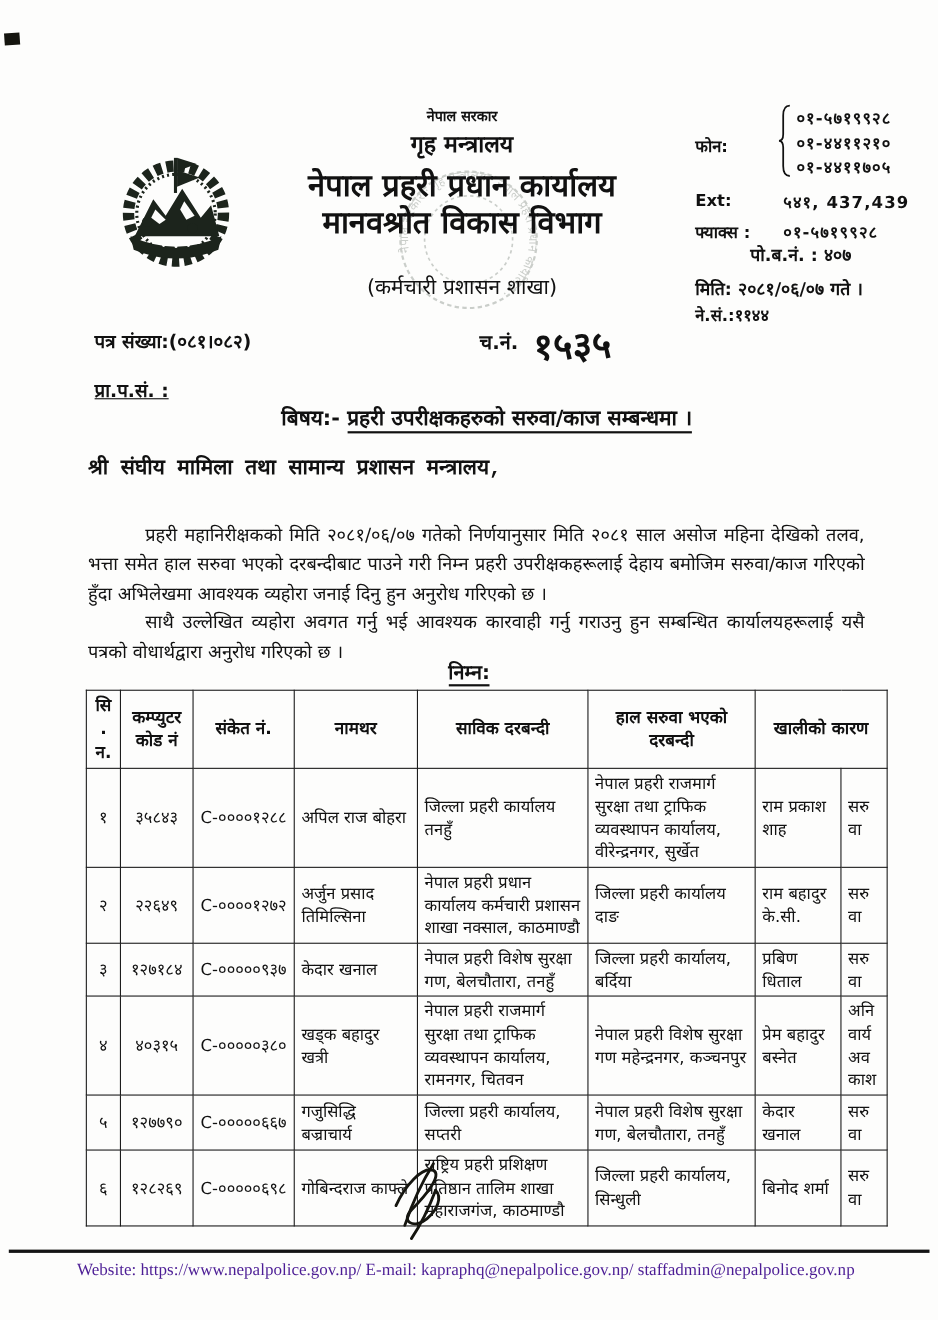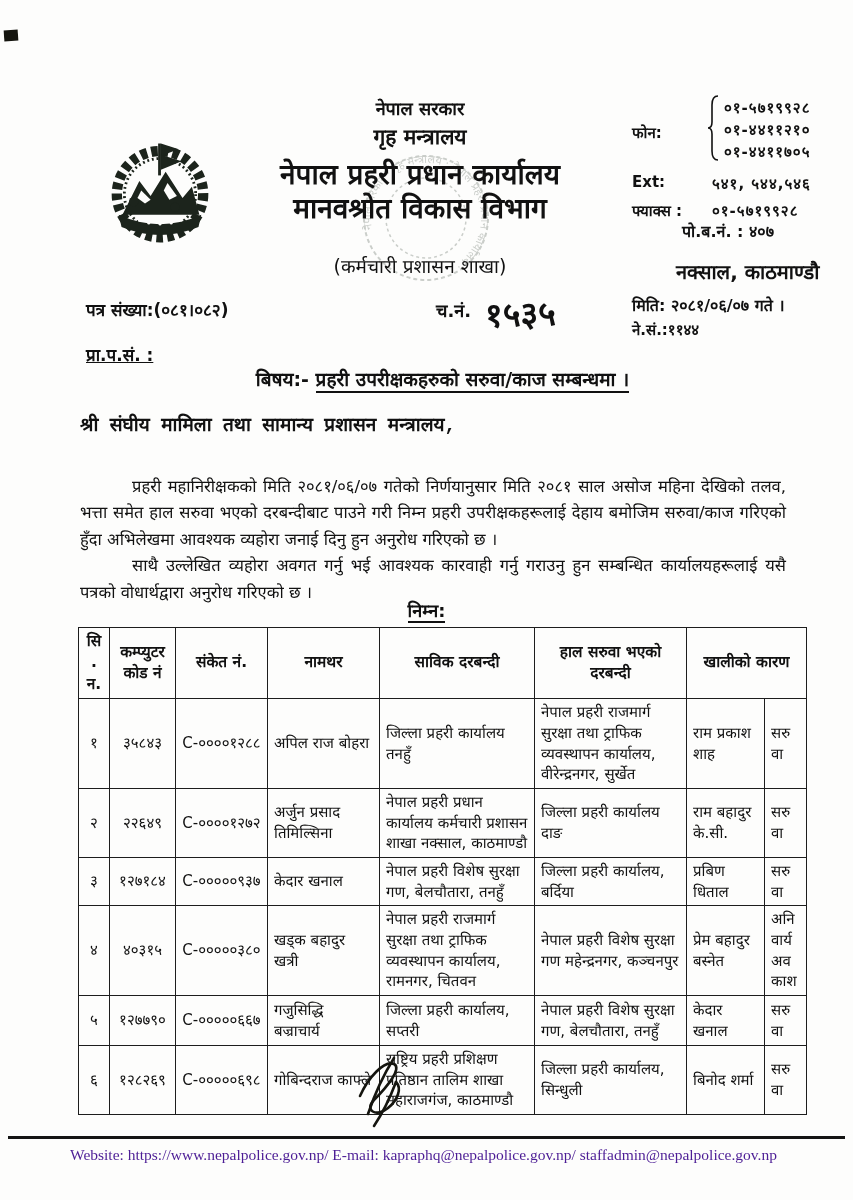--- a/index.html
+++ b/index.html
@@ -16,21 +16,21 @@
     background:#15150f; transform:rotate(-4deg); }
 
   
   .emblem{ position:absolute; left:84px; top:136px; width:152px; height:122px; }
 
   
   .stamp{ position:absolute; left:336px; top:128px; width:180px; height:180px;
     opacity:.33; transform:rotate(-12deg); pointer-events:none; }
 
   .header-center{ position:absolute; left:178px; top:96px; width:484px; text-align:center; }
-  .h-gov { font-size:18px; font-weight:700; }
+  .h-gov { font-size:13px; font-weight:700; }
   .h-min { font-size:21px; font-weight:700; margin-top:2px; }
   .h-off { font-size:28px; font-weight:700; margin-top:8px; line-height:1.2; }
   .h-dep { font-size:28px; font-weight:700; line-height:1.2; }
   .h-sec { font-size:19px; font-weight:400; margin-top:28px; }
 
   .contact{ position:absolute; left:632px; top:94px; width:218px; font-size:15px; font-weight:700; }
   .phone-row{ display:flex; align-items:center; }
   .phone-label{ width:62px; padding-top:4px; }
   .phone-brace{ margin:0 4px 0 14px; }
   .phone-list div{ line-height:22px; letter-spacing:1px; }
@@ -147,31 +147,30 @@
           </svg>
       </div>
       <div class="phone-list">
         <div>०१-५७१९९२८</div>
         <div>०१-४४११२१०</div>
         <div>०१-४४११७०५</div>
       </div>
     </div>
     <div class="c-row">
       <div class="lbl">Ext:</div>
-      <div class="val">५४१, ५४४,५४६</div>
+      <div class="val">५४१, 437,439</div>
     </div>
     <div class="c-row">
       <div class="lbl">फ्याक्स :</div>
       <div class="val">०१-५७१९९२८</div>
     </div>
     <div class="pobox">
       <span>पो.ब.नं. :</span>
       <span>४०७</span>
     </div>
-    <div class="c-addr">नक्साल, काठमाण्डौ</div>
     <div class="c-date">मिति: २०८१/०६/०७ गते ।</div>
     <div class="c-nesan">ने.सं.:११४४</div>
   </div>
 
   <div class="meta-left dev">
     <div>पत्र संख्या:(०८१।०८२)</div>
     <div class="prapasan">प्रा.प.सं. :</div>
   </div>
 
   <div class="cha-num dev">

